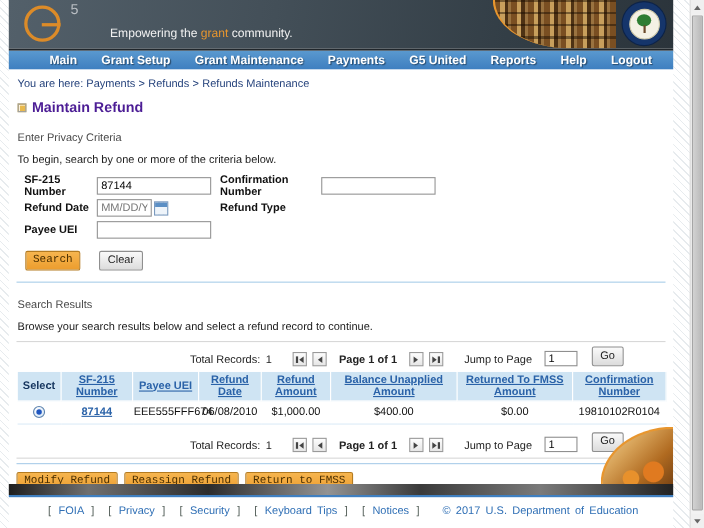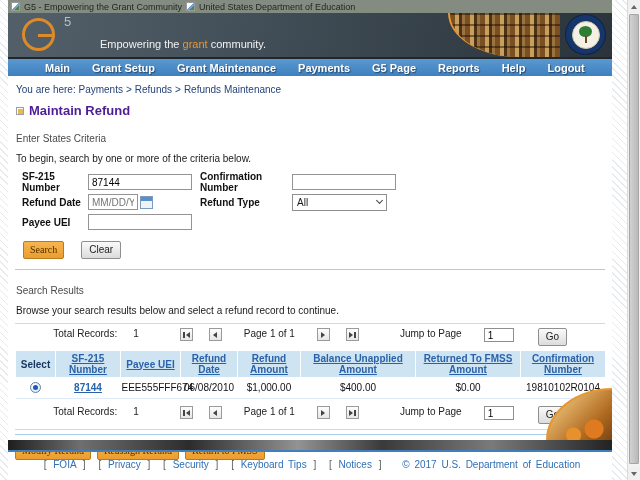--- a/index.html
+++ b/index.html
@@ -68,37 +68,37 @@
   .cal-icon { width:13px; height:13px; margin-left:2px; cursor:pointer; border:1px solid #7a9abf;
               background: linear-gradient(180deg,#5b8fc5 0 4px, #eef4fa 4px),
                           repeating-linear-gradient(90deg, transparent 0 3px, #b9cede 3px 4px); }
   .fake-select { width:95px; height:17px; border:1px solid #8f8f8f; background:#fff; display:flex;
                  align-items:center; justify-content:space-between; padding:0 4px; cursor:pointer; }
   .chev { width:5px; height:5px; border-right:1px solid #444; border-bottom:1px solid #444;
           transform:rotate(45deg); margin-top:-3px; }
   .btnrow { margin:9px 0 0 15px; display:flex; gap:17px; }
   .btn-orange { background:linear-gradient(180deg,#f6b54f,#ec9d2e); border:1px solid #b47b20; color:#4a2f00;
                 font-size:10px; padding:2px 6px 3px; border-radius:2px; cursor:pointer;
-                font-family:Liberation Serif, serif; }
+                font-family:Liberation Mono, monospace; }
   .btn-gray { background:linear-gradient(180deg,#fafafa,#dcdcdc); border:1px solid #8f8f8f; color:#222;
               font-size:10px; padding:2px 7px 3px; border-radius:2px; cursor:pointer;
               font-family:"Liberation Sans",sans-serif; }
   hr.blue { border:0; border-top:1px solid #a9cde9; width:590px; margin:10px 0 0 7px; }
   hr.gray { border:0; border-top:1px solid #d8d8d8; width:590px; margin:7px 0 0 7px; }
 
   
-  .pager { width:590px; margin:4px 0 0 7px; display:flex; align-items:flex-start; justify-content:flex-end;
-           padding-right:38px; gap:16px; color:#222; }
+  .pager { width:590px; margin:4px 0 0 7px; display:flex; align-items:flex-end; justify-content:flex-end;
+           padding-right:38px; gap:5px; color:#222; }
   .sp14 { width:9px; }
   .pg-btn { width:13px; height:13px; border:1px solid #9a9a9a; background:linear-gradient(180deg,#fdfdfd,#e6e6e6);
             display:inline-flex; align-items:center; justify-content:center; gap:1px; cursor:pointer; padding:0; }
   .tri-l { width:0; height:0; border-top:3px solid transparent; border-bottom:3px solid transparent; border-right:4px solid #444; }
   .tri-r { width:0; height:0; border-top:3px solid transparent; border-bottom:3px solid transparent; border-left:4px solid #444; }
   .pbar { width:2px; height:6px; background:#444; }
-  .pgbold { font-weight:normal; margin:0 6px; }
+  .pgbold { font-weight:bold; margin:0 6px; }
   .jump-input { width:30px; height:14px; border:1px solid #8f8f8f; font-size:10px; padding:0 3px; margin-left:6px;
                 font-family:"Liberation Sans",sans-serif; }
   .go-btn { margin-left:8px; }
 
   
   table.results { width:590px; margin:4px 0 0 7px; border-collapse:collapse; table-layout:fixed;
                   border-top:1px solid #cfe4f3; }
   table.results th { background:#cfe4f3; border:1px solid #ffffff; font-size:10px; color:#15355e;
                      padding:2px 1px; vertical-align:middle; }
   table.results th a, td a { color:#2a62a8; font-weight:bold; text-decoration:underline; cursor:pointer; }
@@ -133,86 +133,76 @@
   .tri-up { width:0; height:0; border-left:3px solid transparent; border-right:3px solid transparent; border-bottom:4px solid #666; }
   .tri-dn { width:0; height:0; border-left:3px solid transparent; border-right:3px solid transparent; border-top:4px solid #666; }
   .sb-thumb { position:absolute; top:14px; left:1px; width:10px; height:450px; cursor:pointer;
               background:linear-gradient(90deg,#d2d2d2,#b9b9b9); border:1px solid #a5a5a5; border-radius:1px; }
 </style>
 </head>
 <body>
 
 <div class="page">
 
-  <div class="titlebar">
-    <span class="broken-icon"></span>
-    <span>G5 - Empowering the Grant Community</span>
-    <span class="broken-icon"></span>
-    <span>United States Department of Education</span>
-  </div>
 
   <div class="banner">
     <div class="glogo"></div>
     <div class="gfive">5</div>
     <div class="tagline"><span>Empowering the </span><span class="grant">grant</span><span> community.</span></div>
     <div class="shelf"></div>
     <div class="seal">
       <div class="seal-inner">
         <div class="tree-top"></div>
         <div class="tree-trunk"></div>
       </div>
     </div>
   </div>
 
   <div class="navbar">
     <span class="nav-item">Main</span>
     <span class="nav-item">Grant Setup</span>
     <span class="nav-item">Grant Maintenance</span>
     <span class="nav-item">Payments</span>
-    <span class="nav-item">G5 Page</span>
+    <span class="nav-item">G5 United</span>
     <span class="nav-item">Reports</span>
     <span class="nav-item">Help</span>
     <span class="nav-item">Logout</span>
   </div>
 
   <div class="content">
 
     <div class="breadcrumb">
       <span>You are here:</span>
       <a>Payments</a><span class="bsep">&gt;</span><a>Refunds</a><span class="bsep">&gt;</span><a>Refunds Maintenance</a>
     </div>
 
     <div class="titlerow">
       <span class="bullet"></span>
       <span class="pagetitle">Maintain Refund</span>
     </div>
 
-    <div class="seclabel">Enter States Criteria</div>
+    <div class="seclabel">Enter Privacy Criteria</div>
     <div class="instructions">To begin, search by one or more of the criteria below.</div>
 
     <div class="sform">
       <div class="frow">
         <span class="lbl1">SF-215 Number</span>
         <span class="fcell1">
             <input class="txt inp-sf" type="text" value="87144" style="">
           </span>
         <span class="lbl2">Confirmation Number</span>
         <input class="txt inp-conf" type="text" value="" style="">
       </div>
       <div class="frow">
         <span class="lbl1">Refund Date</span>
         <span class="fcell1">
           <input class="txt inp-date" type="text" placeholder="MM/DD/YYYY" style="">
           <span class="cal-icon"></span>
         </span>
         <span class="lbl2">Refund Type</span>
-        <span class="fake-select">
-          <span>All</span>
-          <span class="chev"></span>
-        </span>
       </div>
       <div class="frow">
         <span class="lbl1">Payee UEI</span>
         <span class="fcell1">
             <input class="txt inp-uei" type="text" value="" style="">
           </span>
       </div>
     </div>
 
     <div class="btnrow">

